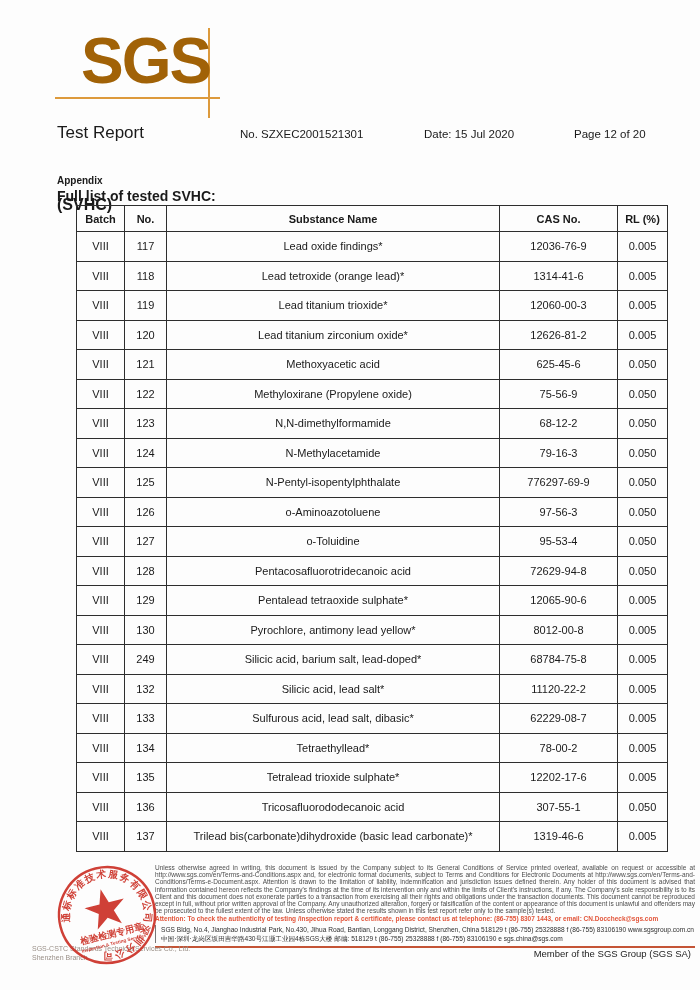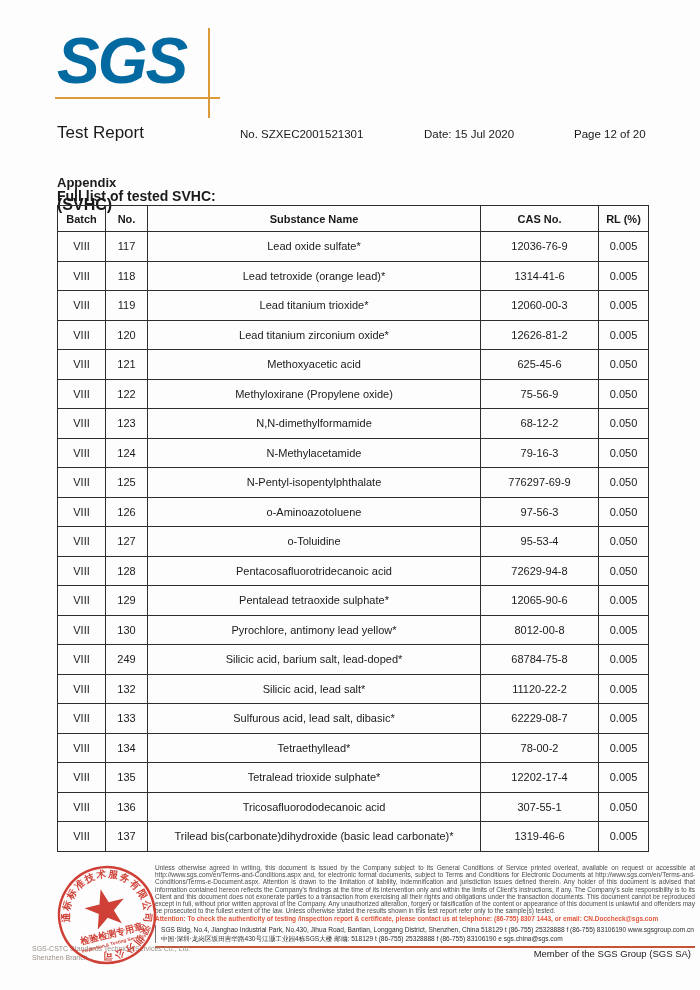--- a/index.html
+++ b/index.html
@@ -5,45 +5,45 @@
   * { margin:0; padding:0; box-sizing:border-box; }
   html,body { background:#e9e9e9; }
   body { font-family:"Liberation Sans", sans-serif; }
   .page {
     position:relative; width:700px; height:990px; background:#fdfdfd;
     margin:0 auto; overflow:hidden; color:#1a1a1a;
   }
   
   .logo-wrap { position:absolute; left:57px; top:22px; width:180px; height:100px; }
   .logo-text {
-    position:absolute; left:0; top:2px;
+    position:absolute; left:24px; top:2px;
     font-size:64px; font-weight:bold; letter-spacing:-2px;
-    color:#0369a1; font-family:"Liberation Sans", sans-serif;font-style:italic;
+    color:#a16207; font-family:"Liberation Sans", sans-serif;
   }
   .logo-hline { position:absolute; left:-2px; top:75px; width:165px; height:2px; background:#dd9a3c; }
   .logo-vline { position:absolute; left:151px; top:6px; width:2px; height:90px; background:#dd9a3c; }
   
   .hdr { position:absolute; left:0; top:0; width:700px; }
   .hdr-title { position:absolute; left:57px; top:123px; font-size:17px; font-weight:normal; }
   .hdr-svhc  { position:absolute; left:57px; top:148px; font-size:16px; font-weight:bold;margin-top:48px; }
   .hdr-no    { position:absolute; left:240px; top:128px; font-size:11.5px; }
   .hdr-date  { position:absolute; left:424px; top:128px; font-size:11.5px; }
   .hdr-page  { position:absolute; left:560px; top:128px; font-size:11.5px;padding-left:14px; }
-  .hdr-appendix { position:absolute; left:57px; top:175px; font-size:13px; font-weight:bold; }
+  .hdr-appendix { position:absolute; left:57px; top:175px; font-size:10px; font-weight:bold; }
   .hdr-fulllist { position:absolute; left:57px; top:188px; font-size:14px; font-weight:bold; }
   
   table.svhc {
     position:absolute; left:57px; top:205px; width:591px;
     border-collapse:collapse; table-layout:fixed; font-size:11px;
   }
   table.svhc th, table.svhc td {
     border:1px solid #2e2e2e; text-align:center; vertical-align:middle;
     padding:0 2px; overflow:hidden; white-space:nowrap;
   }
-  table.svhc { border:1.5px solid #2e2e2e; }
+  table.svhc { border:1.5px solid #2e2e2e;margin-left:19px; }
   table.svhc th { height:26px; font-size:11px; font-weight:bold; }
   table.svhc td { height:29.5px; }
   .col-batch { width:48px; }
   .col-no { width:42px; }
   .col-substance { width:333px; }
   .col-cas { width:118px; }
   .col-rl { width:50px; }
   td.col-substance { text-align:left; padding-left:5px; }
   
   .foot-company {
@@ -97,21 +97,21 @@
         <th class="col-no">No.</th>
         <th class="col-substance">Substance Name</th>
         <th class="col-cas">CAS No.</th>
         <th class="col-rl">RL (%)</th>
       </tr>
     </thead>
     <tbody>
         <tr>
           <td class="col-batch">VIII</td>
           <td class="col-no">117</td>
-          <td class="col-substance">Lead oxide sulfate*</td>
+          <td class="col-substance">Lead oxide findings*</td>
           <td class="col-cas">12036-76-9</td>
           <td class="col-rl">0.005</td>
         </tr>
         <tr>
           <td class="col-batch">VIII</td>
           <td class="col-no">118</td>
           <td class="col-substance">Lead tetroxide (orange lead)*</td>
           <td class="col-cas">1314-41-6</td>
           <td class="col-rl">0.005</td>
         </tr>
@@ -224,21 +224,21 @@
           <td class="col-batch">VIII</td>
           <td class="col-no">134</td>
           <td class="col-substance">Tetraethyllead*</td>
           <td class="col-cas">78-00-2</td>
           <td class="col-rl">0.005</td>
         </tr>
         <tr>
           <td class="col-batch">VIII</td>
           <td class="col-no">135</td>
           <td class="col-substance">Tetralead trioxide sulphate*</td>
-          <td class="col-cas">12202-17-4</td>
+          <td class="col-cas">12202-17-6</td>
           <td class="col-rl">0.005</td>
         </tr>
         <tr>
           <td class="col-batch">VIII</td>
           <td class="col-no">136</td>
           <td class="col-substance">Tricosafluorododecanoic acid</td>
           <td class="col-cas">307-55-1</td>
           <td class="col-rl">0.050</td>
         </tr>
         <tr>

